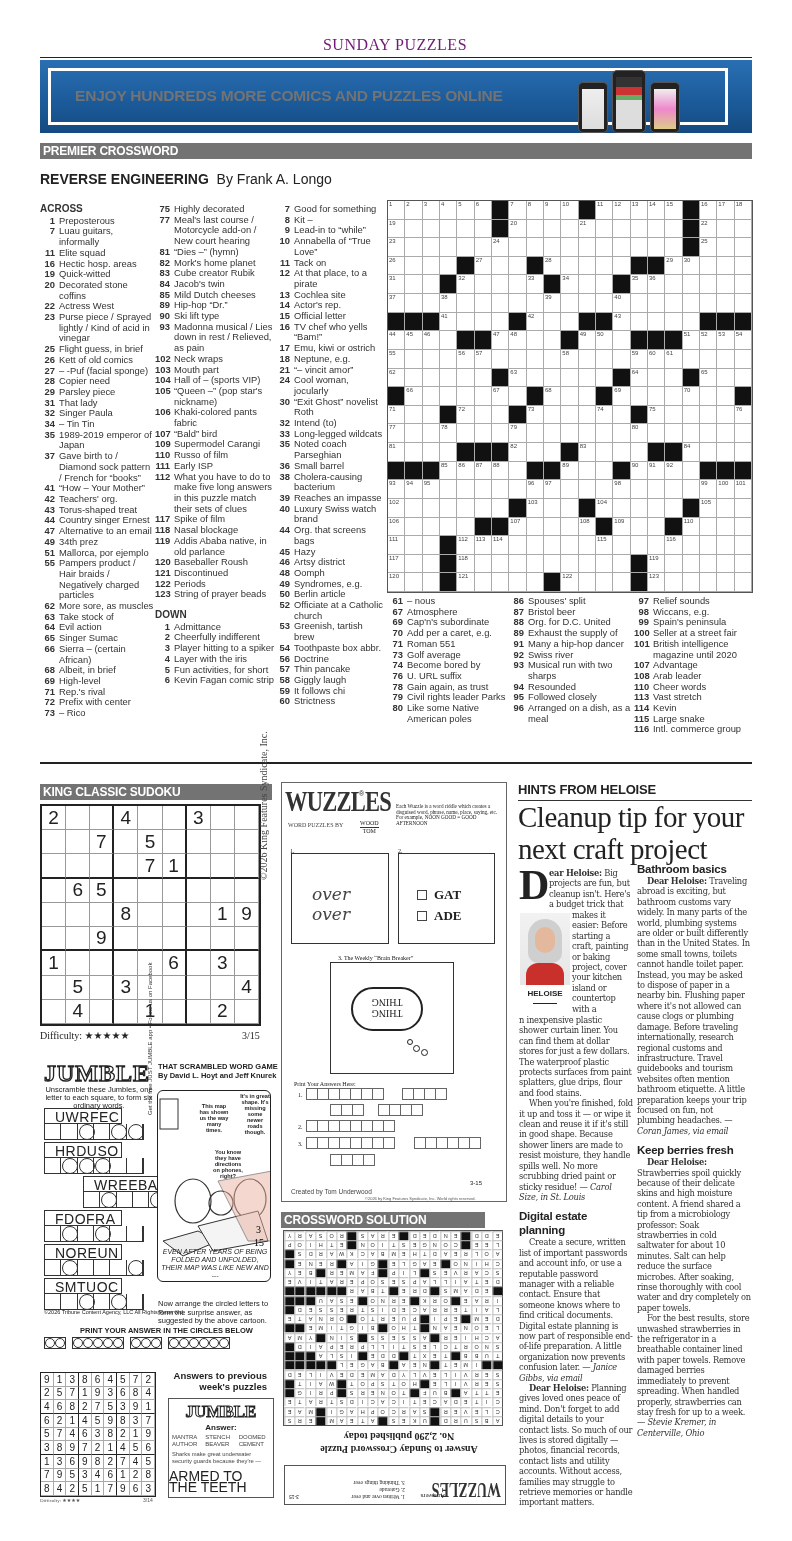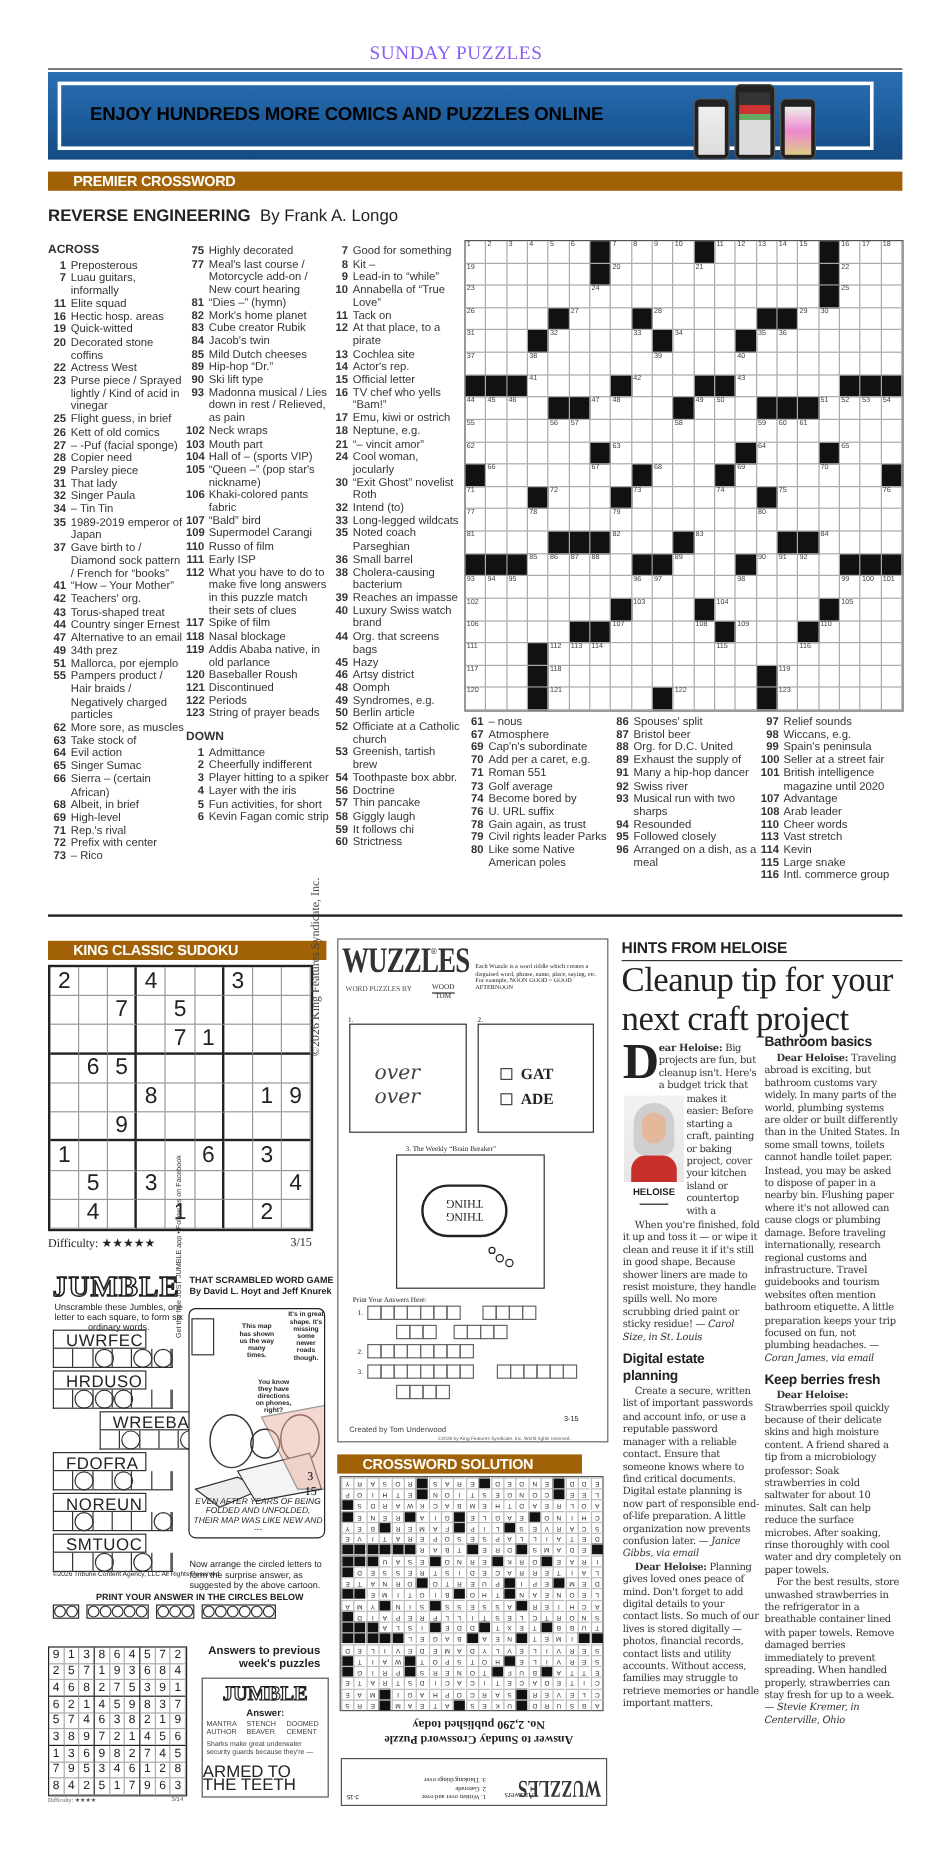--- a/index.html
+++ b/index.html
@@ -1,25 +1,25 @@
 <!DOCTYPE html>
 <html><head>
 <meta charset="utf-8">
 <style>
 *{box-sizing:border-box;margin:0;padding:0}
 body{width:792px;height:1541px;background:#fff;position:relative;overflow:hidden;font-family:"Liberation Sans",sans-serif;color:#222}
 .abs{position:absolute}
-#masthead{left:24px;top:36px;width:712px;text-align:center;font-family:"Liberation Serif",serif;font-size:16px;letter-spacing:0.5px;color:#8b5cf6}
+#masthead{left:39px;top:36px;width:712px;text-align:center;font-family:"Liberation Serif",serif;font-size:16px;letter-spacing:0.5px;color:#701a75}
 #masthead-rule{left:40px;top:57px;width:712px;height:1px;background:#222}
 #banner{left:40px;top:60px;width:712px;height:73px;background:linear-gradient(#2a6fb3,#1b5a99 60%,#154a80);}
 #banner-inner{left:48px;top:68px;width:680px;height:57px;border:3px solid #fff;}
-#banner-text{left:75px;top:87px;font-size:15.5px;font-weight:bold;color:#000000;letter-spacing:-0.2px}
+#banner-text{left:75px;top:87px;font-size:15.5px;font-weight:bold;color:#737373;letter-spacing:-0.2px}
 .phone{position:absolute;background:#222;border-radius:5px;border:1px solid #555}
 .phone .scr{position:absolute;left:3px;top:6px;right:3px;bottom:3px;background:linear-gradient(#eee,#ddd)}
-.sec-bar{position:absolute;height:16px;background:#a16207;color:#fff;font-weight:bold;font-size:12px;padding-left:21px;line-height:16px;letter-spacing:-0.2px}
+.sec-bar{position:absolute;height:16px;background:#737373;color:#fff;font-weight:bold;font-size:12px;padding-left:3px;line-height:16px;letter-spacing:-0.2px}
 #cw-title{left:40px;top:171px;font-size:14px}
 #cw-title b{font-weight:bold}
 .clues{position:absolute;font-size:9.4px;line-height:10.7px;color:#333}
 .clue{display:flex;}
 .clue .n{width:19px;text-align:right;font-weight:bold;padding-right:4px;flex:none}
 .clue .t{flex:1}
 .clue-head{font-weight:bold;font-size:10px;margin-bottom:1px}
 .down-head{margin-top:10px}
 #grid{left:387px;top:200px;width:366px;height:393px;display:grid;grid-template-columns:repeat(21,1fr);grid-template-rows:repeat(21,1fr);border:1px solid #555}
 .cell{border-right:1px solid #aaa;border-bottom:1px solid #aaa;position:relative;font-size:6px;color:#444}
@@ -2275,20 +2275,21 @@
     <div class="top"></div>
   </div>
 <div id="hel-name" class="abs">HELOISE</div>
 <div id="hel-name-rule" class="abs"></div>
 
 <div class="hbody" style="left:549px;top:868px;width:84px">
   <span class="dh">ear Heloise:</span><span id="lead-a"> Big projects are fun, but cleanup isn't. Here's a budget trick that</span>
 </div>
 <div class="hbody" style="left:572px;top:910px;width:61px"><span id="lead-b"> makes it easier: Before starting a craft, painting or baking project, cover your kitchen island or countertop with a</span></div>
 <div class="hbody" style="left:519px;top:1015px;width:114px">
+  <span id="lead-c">n inexpensive plastic shower curtain liner. You can find them at dollar stores for just a few dollars. The waterproof plastic protects surfaces from paint splatters, glue drips, flour and food stains.</span>
   <p><span>When you're finished, fold it up and toss it — or wipe it clean and reuse it if it's still in good shape. Because shower liners are made to resist moisture, they handle spills well. No more scrubbing dried paint or sticky residue! — </span><em>Carol Size, in St. Louis</em></p>
   <div class="hsub">Digital estate planning</div>
   <p><span>Create a secure, written list of important passwords and account info, or use a reputable password manager with a reliable contact. Ensure that someone knows where to find critical documents. Digital estate planning is now part of responsible end-of-life preparation. A little organization now prevents confusion later. — </span><em>Janice Gibbs, via email</em></p>
   <p><span class="dh">Dear Heloise:</span><span> Planning gives loved ones peace of mind. Don't forget to add digital details to your contact lists. So much of our lives is stored digitally — photos, financial records, contact lists and utility accounts. Without access, families may struggle to retrieve memories or handle important matters.</span></p>
 </div>
 <div class="hbody" style="left:637px;top:862px;width:115px">
   <div class="hsub" style="margin-top:0">Bathroom basics</div>
   <p><span class="dh">Dear Heloise:</span><span> Traveling abroad is exciting, but bathroom customs vary widely. In many parts of the world, plumbing systems are older or built differently than in the United States. In some small towns, toilets cannot handle toilet paper. Instead, you may be asked to dispose of paper in a nearby bin. Flushing paper where it's not allowed can cause clogs or plumbing damage. Before traveling internationally, research regional customs and infrastructure. Travel guidebooks and tourism websites often mention bathroom etiquette. A little preparation keeps your trip focused on fun, not plumbing headaches. — </span><em>Coran James, via email</em></p>
   <div class="hsub">Keep berries fresh</div>
   <p><span class="dh">Dear Heloise:</span><span> Strawberries spoil quickly because of their delicate skins and high moisture content. A friend shared a tip from a microbiology professor: Soak strawberries in cold saltwater for about 10 minutes. Salt can help reduce the surface microbes. After soaking, rinse thoroughly with cool water and dry completely on paper towels.</span></p>

